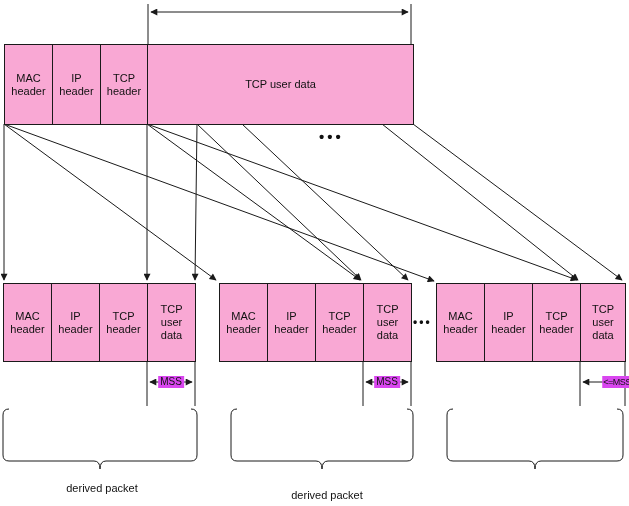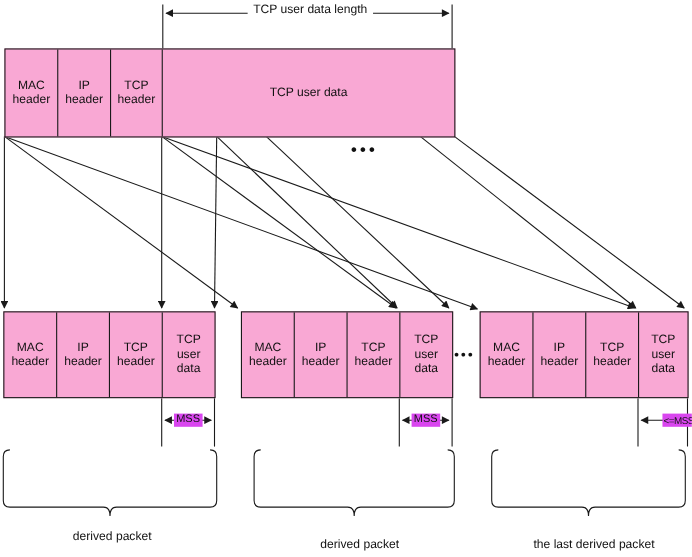--- a/index.html
+++ b/index.html
@@ -111,21 +111,20 @@
       </g>
 
       <g>
         <path d="M9,409 Q3,409 3,415 L3,455 Q3,461 9,461 L94,461 Q100,461 100,469 Q100,461 106,461 L191,461 Q197,461 197,455 L197,415 Q197,409 191,409"></path>
         <path d="M237,409 Q231,409 231,415 L231,455 Q231,461 237,461 L316,461 Q322,461 322,469 Q322,461 328,461 L407,461 Q413,461 413,455 L413,415 Q413,409 407,409"></path>
         <path d="M453,409 Q447,409 447,415 L447,455 Q447,461 453,461 L529,461 Q535,461 535,469 Q535,461 541,461 L617,461 Q623,461 623,455 L623,415 Q623,409 617,409"></path>
       </g>
     </g>
   </svg>
 
-  <div class="measure-label" style="left:282px;top:3px">TCP user data length</div>
 
   <div class="packet" style="left:4px;top:44px;width:410px;height:81px">
     <div class="cell" style="width:48px">MAC
 header</div>
     <div class="cell" style="width:48px">IP
 header</div>
     <div class="cell" style="width:47px">TCP
 header</div>
     <div class="cell" style="flex:1">TCP user data</div>
   </div>
@@ -168,15 +167,14 @@
 user
 data</div>
   </div>
 
   <span class="mss-label" style="left:171px;top:382px">MSS</span>
   <span class="mss-label" style="left:387px;top:382px">MSS</span>
   <span class="mss-label small" style="left:602px;top:382px">&lt;=MSS</span>
 
   <div class="brace-label" style="left:102px;top:482px">derived packet</div>
   <div class="brace-label" style="left:327px;top:489px">derived packet</div>
-  <div class="brace-label" style="left:540px;top:489px">the last derived packet</div>
 
 </div>
 
 </body></html>

